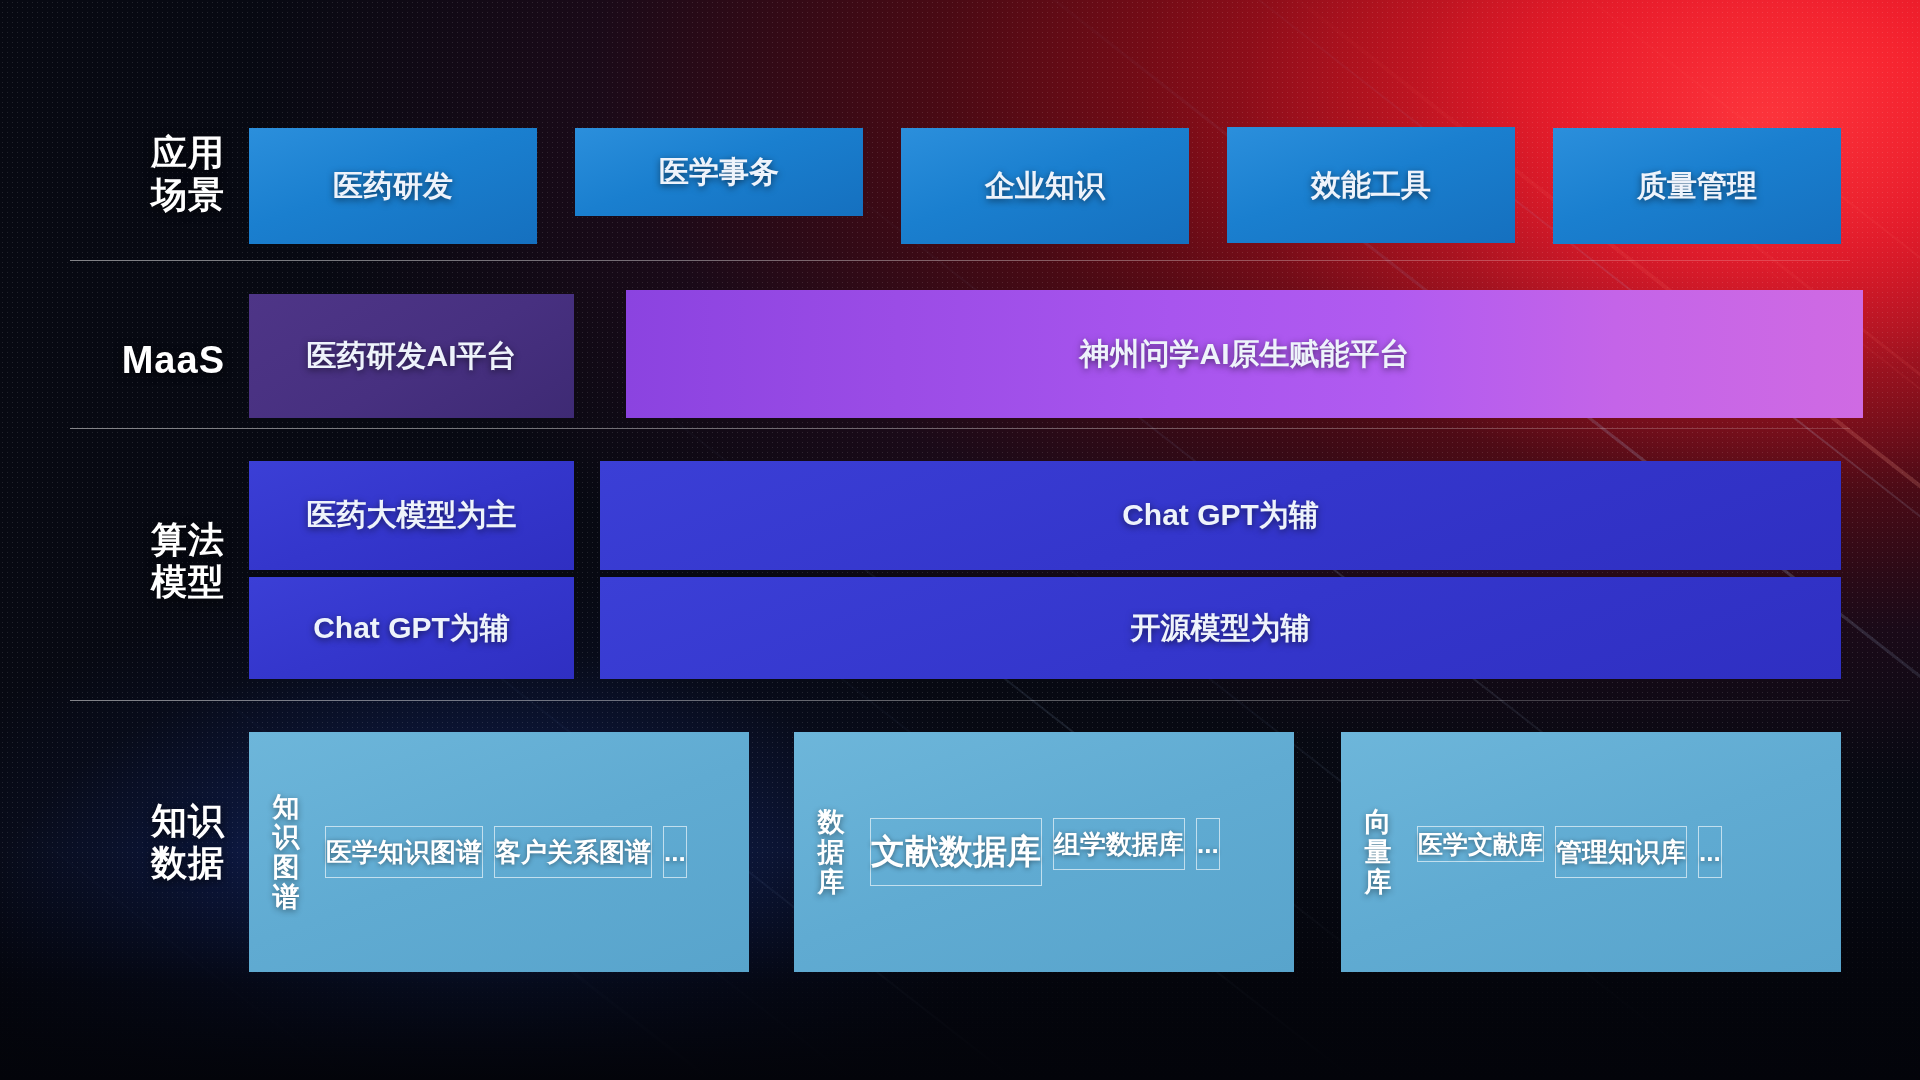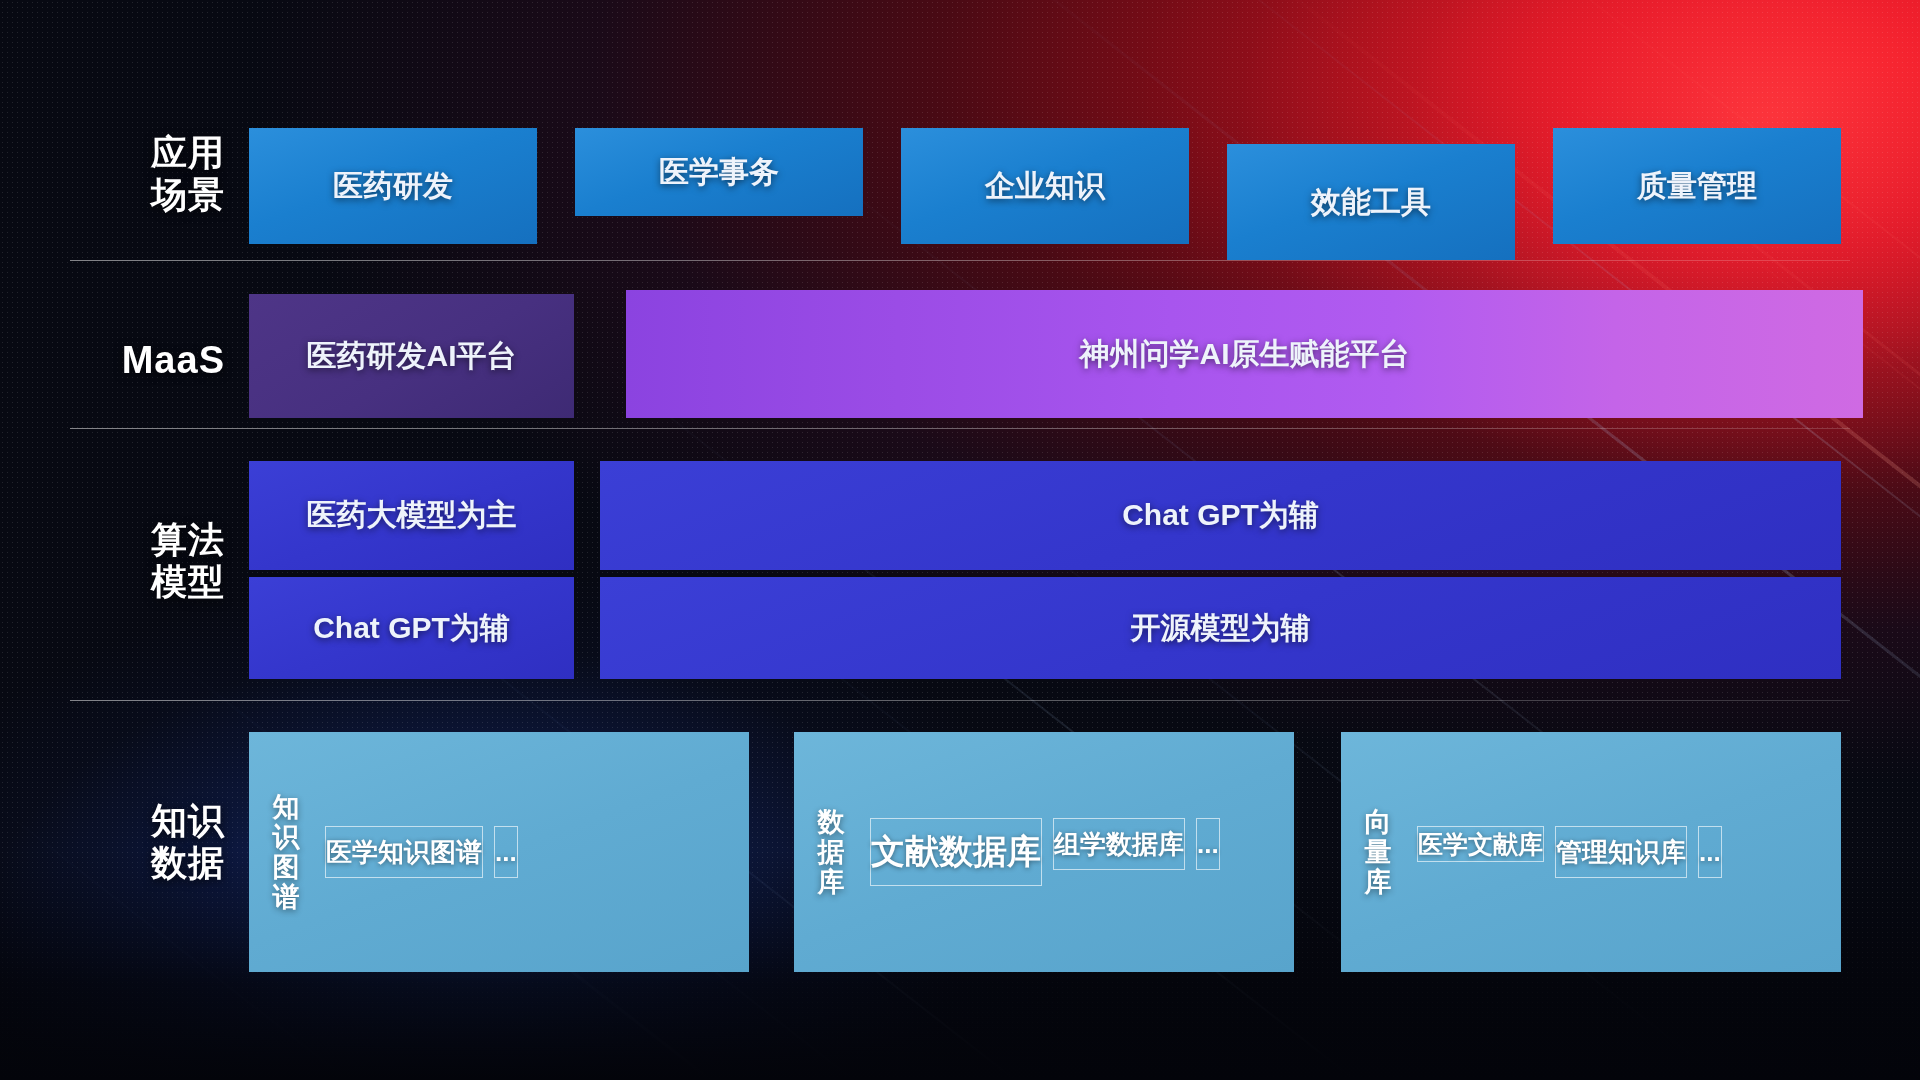--- a/index.html
+++ b/index.html
@@ -124,21 +124,21 @@
     <div class="rowline" style="top:700px"></div>
 
     <div class="rowlabel" style="left:85px;top:132px;font-size:36px">
       <div>应用</div>
       <div>场景</div>
     </div>
 
     <div class="card c-blue" style="left:249px;top:128px;width:288px;height:116px;font-size:30px">医药研发</div>
     <div class="card c-blue" style="left:575px;top:128px;width:288px;height:88px;font-size:30px">医学事务</div>
     <div class="card c-blue" style="left:901px;top:128px;width:288px;height:116px;font-size:30px">企业知识</div>
-    <div class="card c-blue" style="left:1227px;top:144px;width:288px;height:116px;font-size:30px">效能工具</div>
+    <div class="card c-blue" style="left:1227px;top:127px;width:288px;height:116px;font-size:30px">效能工具</div>
     <div class="card c-blue" style="left:1553px;top:128px;width:288px;height:116px;font-size:30px">质量管理</div>
 
     <div class="rowlabel" style="left:85px;top:338px;font-size:38px">
       <div>MaaS</div>
     </div>
 
     <div class="card c-purple-dark" style="left:249px;top:294px;width:325px;height:124px;font-size:30px">医药研发AI平台</div>
     <div class="card c-purple-grad" style="left:604px;top:290px;width:1237px;height:128px;font-size:30px">神州问学AI原生赋能平台</div>
 
     <div class="rowlabel" style="left:85px;top:519px;font-size:36px">
@@ -159,20 +159,21 @@
 
     <div class="kgroup c-lblue" style="left:249px;top:732px;width:500px;height:240px">
       <div class="ktitle" style="font-size:27px;letter-spacing:0;" id="kt0">
           <div>知</div>
           <div>识</div>
           <div>图</div>
           <div>谱</div>
         </div>
       <div class="kitems">
         <div class="kitem" style="height:52px;font-size:26px">医学知识图谱</div>
+        <div class="kitem" style="height:52px;font-size:26px">客户关系图谱</div>
         <div class="kitem" style="height:52px;font-size:26px">...</div>
       </div>
     </div>
 
     <div class="kgroup c-lblue" style="left:794px;top:732px;width:500px;height:240px">
       <div class="ktitle" style="font-size:27px;letter-spacing:0;" id="kt1">
           <div>数</div>
           <div>据</div>
           <div>库</div>
         </div>

